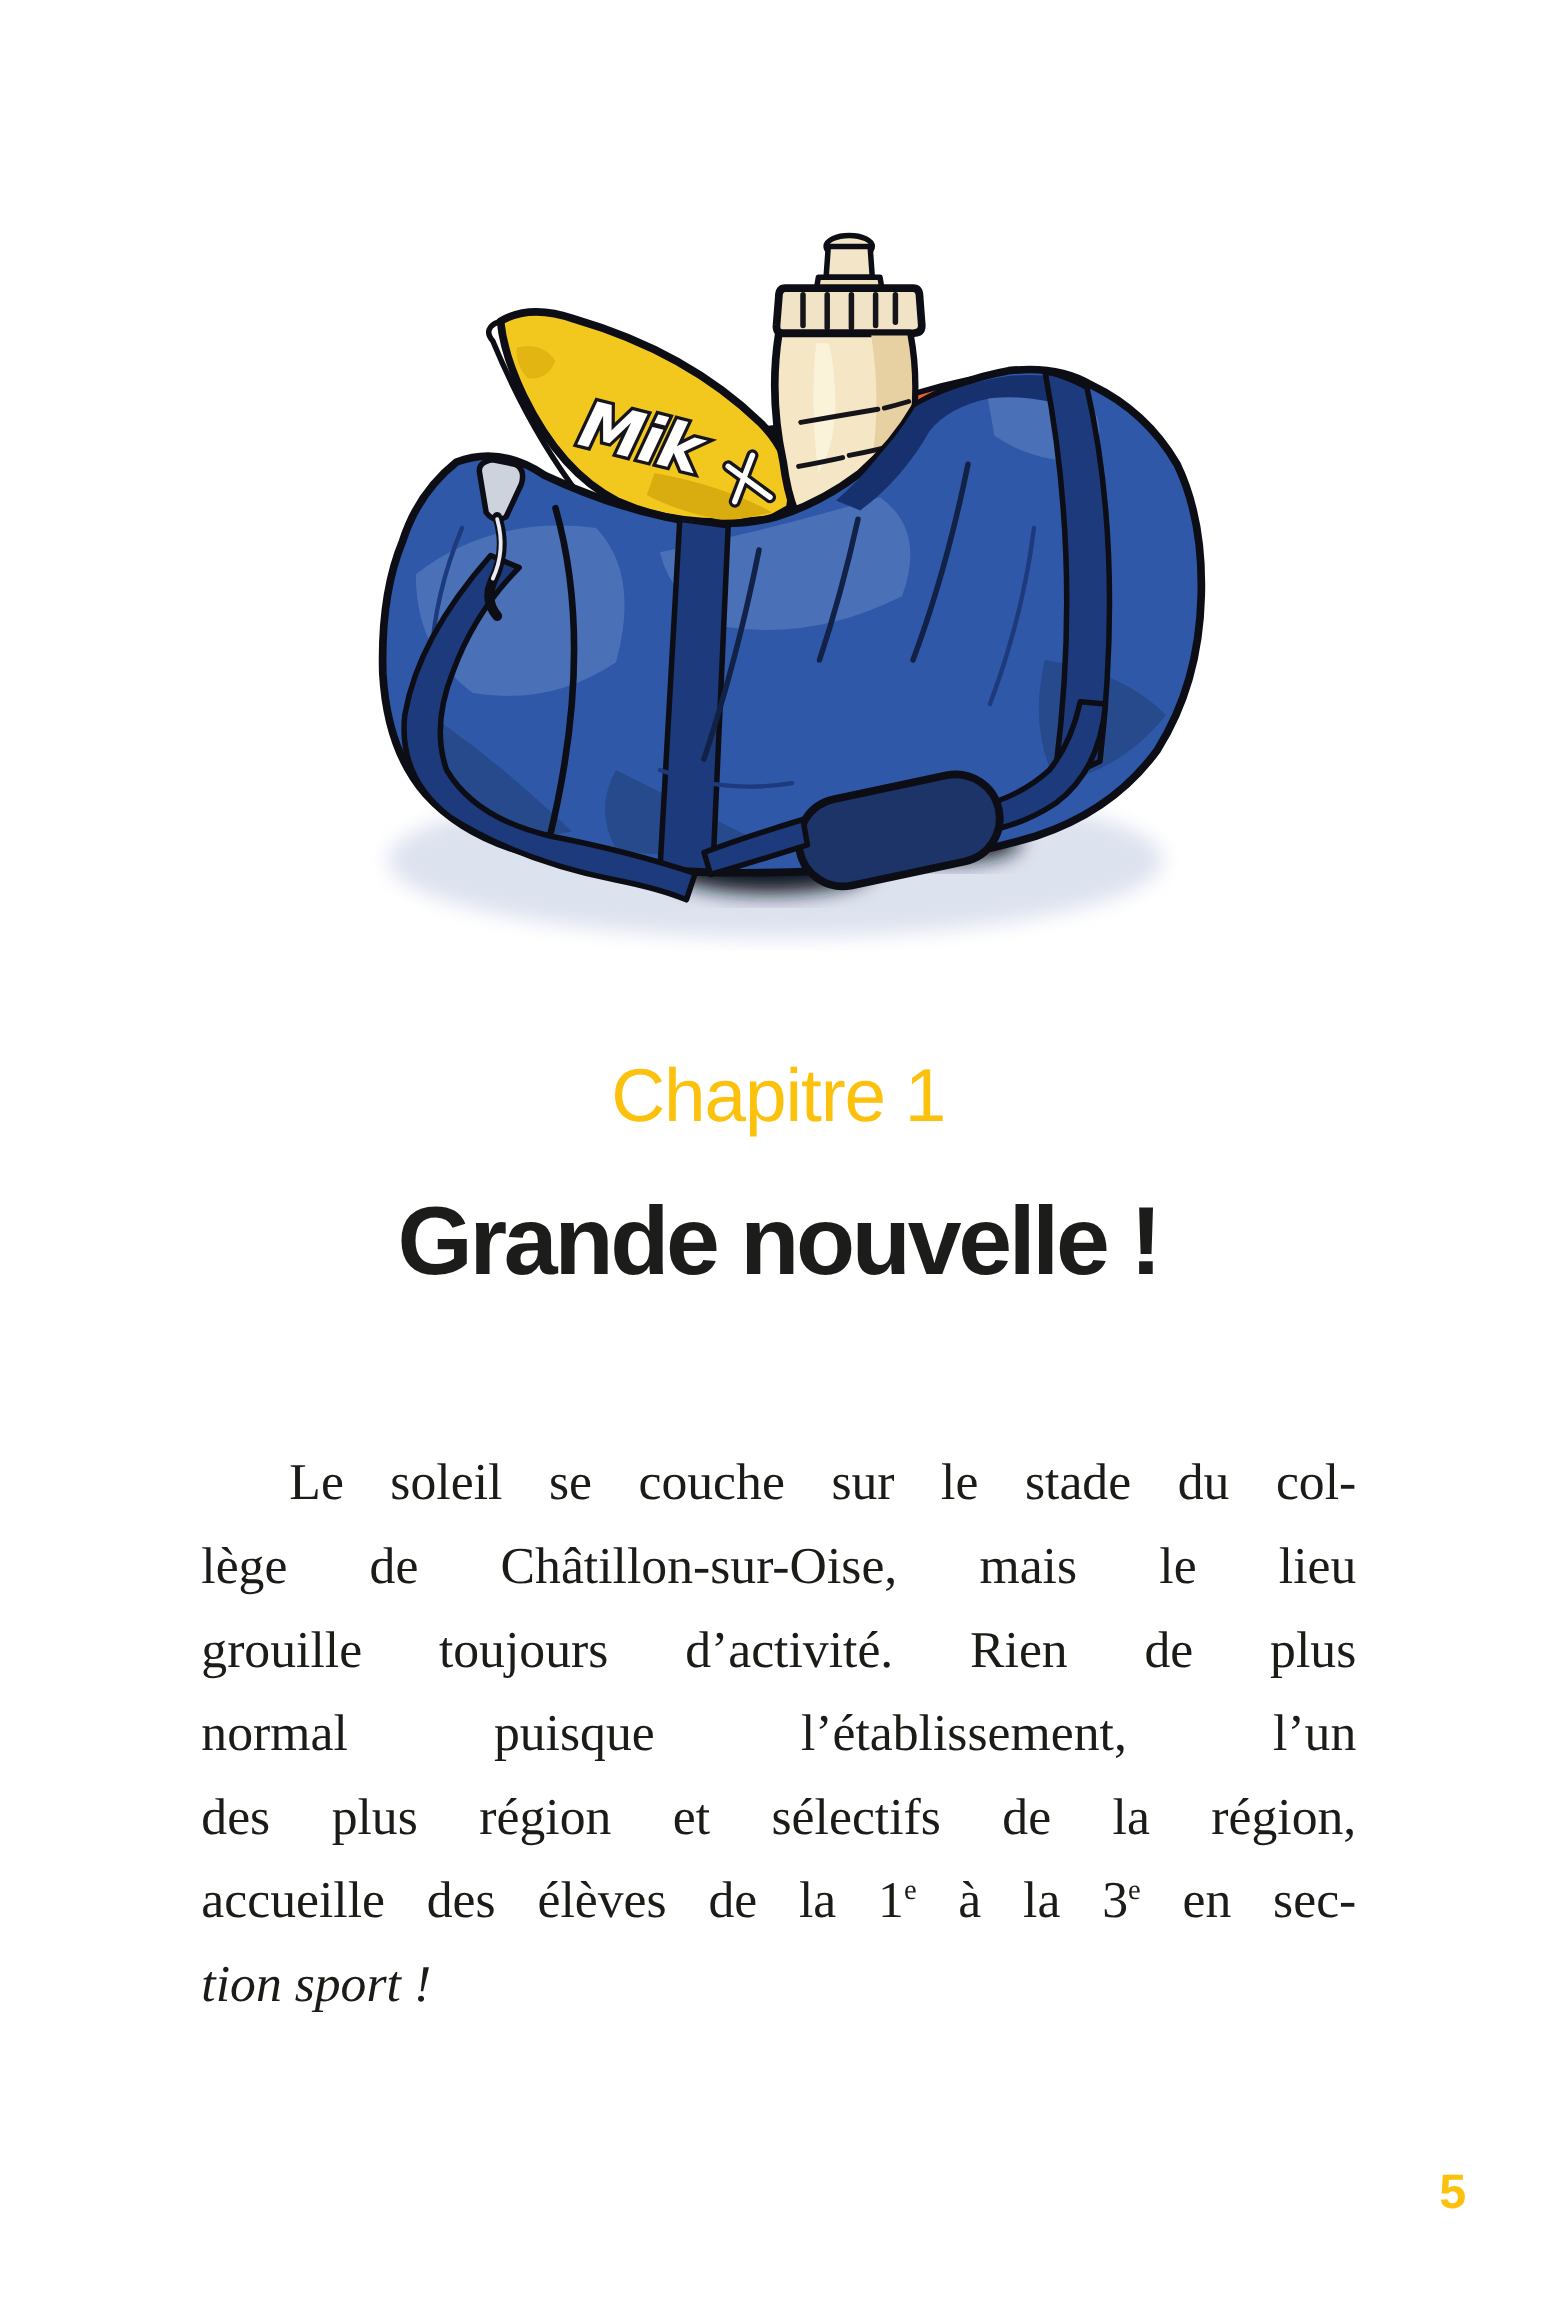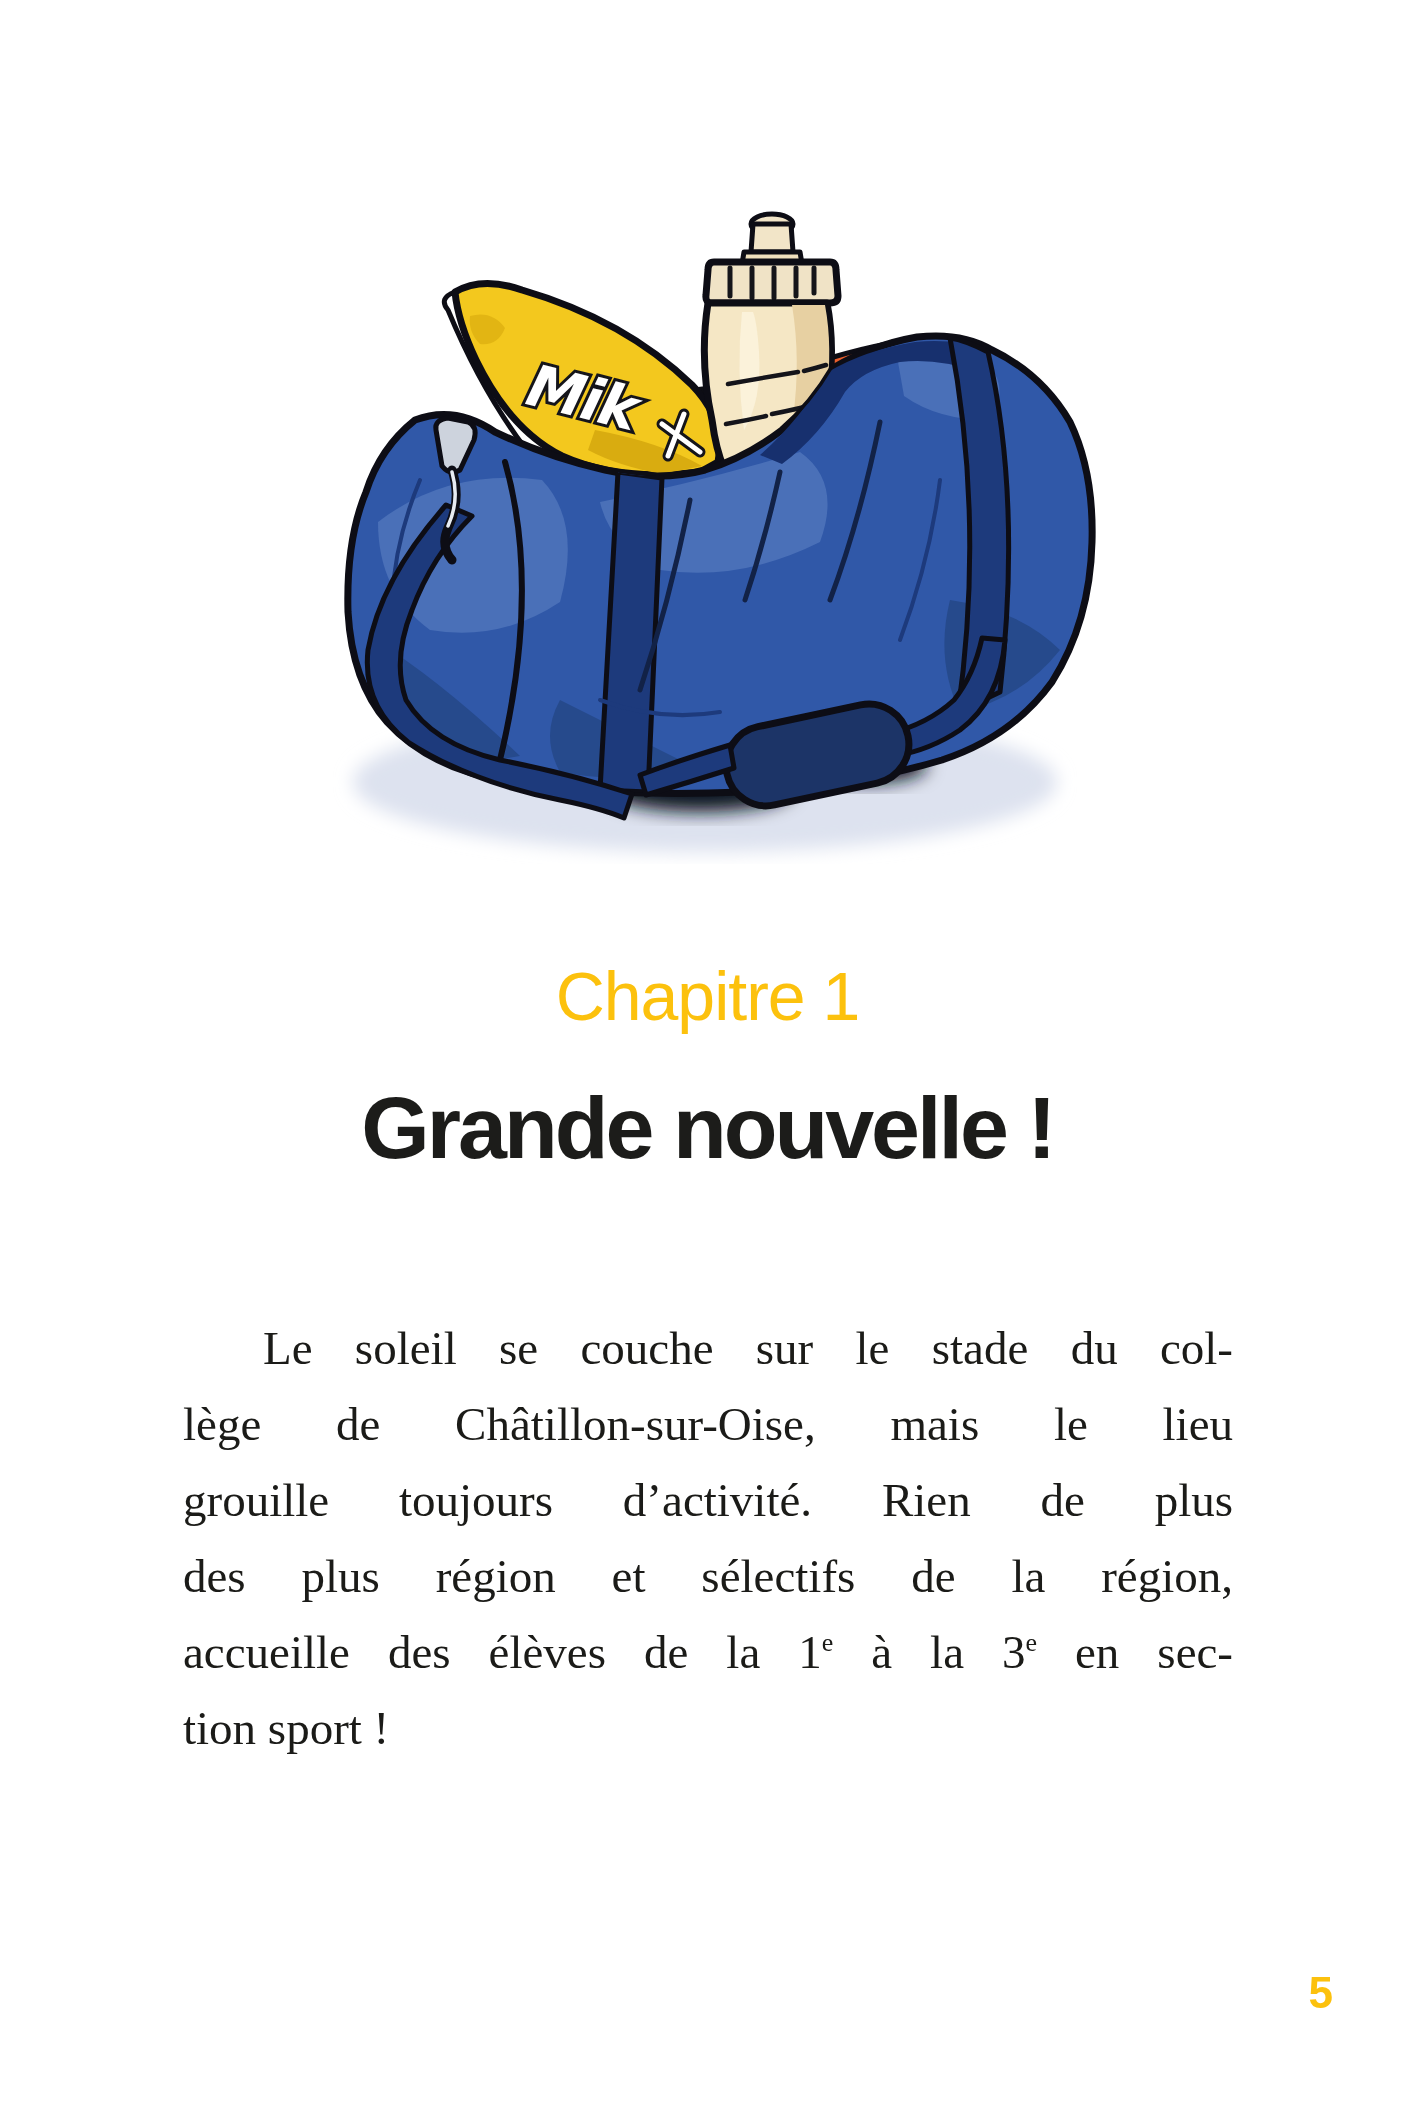--- a/index.html
+++ b/index.html
@@ -13,21 +13,21 @@
           font-size:68px;line-height:76px;letter-spacing:-1px;color:#fcc10d;}
   
   .title{position:absolute;left:0;top:1038px;width:100%;text-align:center;
          font-family:"Liberation Sans",sans-serif;font-weight:700;
          font-size:88px;line-height:100px;letter-spacing:-3px;color:#1c1c1a;margin-top:40px;}
   
   .body{position:absolute;left:183px;top:1310px;width:1050px;
         font-size:47px;line-height:76px;color:#1b1b18;}
   .bl{text-align:justify;text-align-last:justify;white-space:normal;}
   .bl.first{padding-left:80px;}
-  .bl.last{text-align-last:left;}
+  .bl.last{text-align-last:left;font-style:italic;}
   .sup{font-size:26px;position:relative;top:-17px;line-height:0;}
   
   .folio{position:absolute;right:82px;top:1968px;
          font-family:"Liberation Sans",sans-serif;font-weight:700;
          font-size:44px;color:#fcc10d;}
   
   .ol{stroke:#0d0d15;stroke-width:7;stroke-linejoin:round;stroke-linecap:round;}
   .ol5{stroke:#0d0d15;stroke-width:5;stroke-linejoin:round;stroke-linecap:round;}
   .crease{fill:none;stroke:#122247;stroke-width:5;stroke-linecap:round;}
   .crease2{fill:none;stroke:#1d3a7c;stroke-width:4;stroke-linecap:round;}
@@ -129,19 +129,20 @@
   </svg>
 
   <div class="kicker">Chapitre 1</div>
 
   <div class="title">Grande nouvelle !</div>
 
   <div class="body">
     <div class="bl first">Le soleil se couche sur le stade du col-</div>
     <div class="bl">lège de Châtillon-sur-Oise, mais le lieu</div>
     <div class="bl">grouille toujours d’activité. Rien de plus</div>
+    <div class="bl">normal puisque l’établissement, l’un</div>
     <div class="bl">des plus région et sélectifs de la région,</div>
     <div class="bl"><span>accueille des élèves de la 1</span><span class="sup">e</span><span> à la 3</span><span class="sup">e</span><span> en sec-</span></div>
     <div class="bl last">tion sport !</div>
   </div>
 
   <div class="folio">5</div>
 </div>
 
 </body></html>

